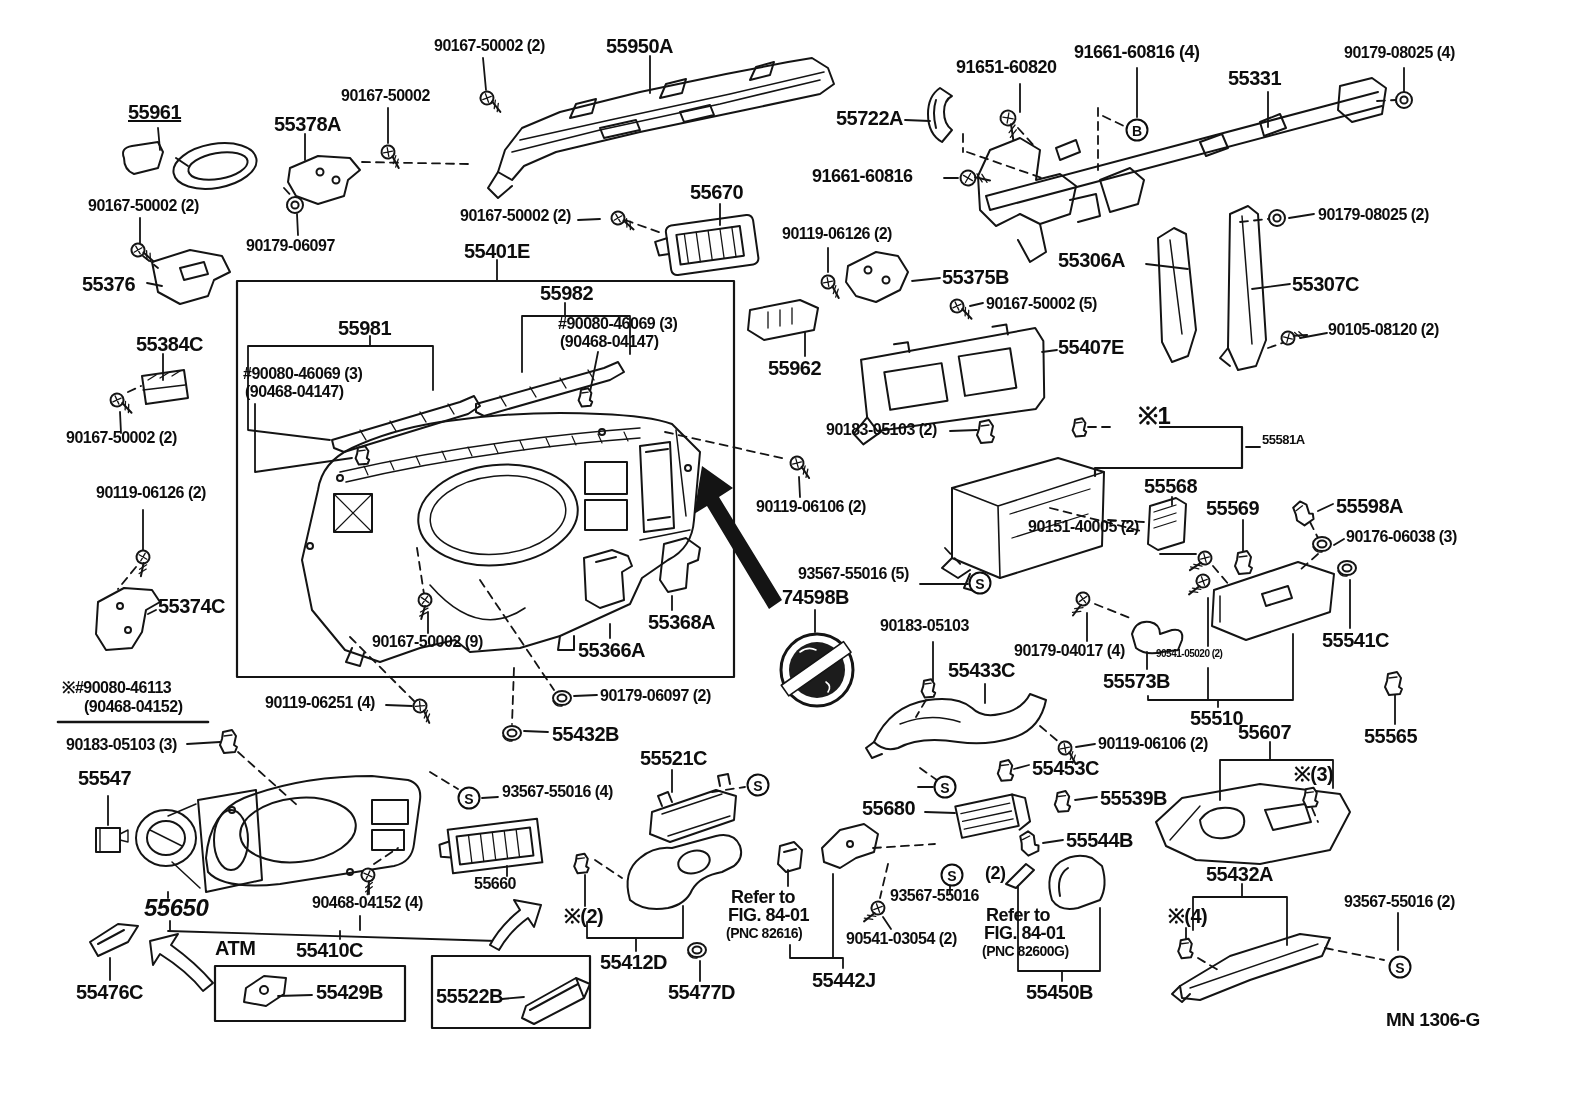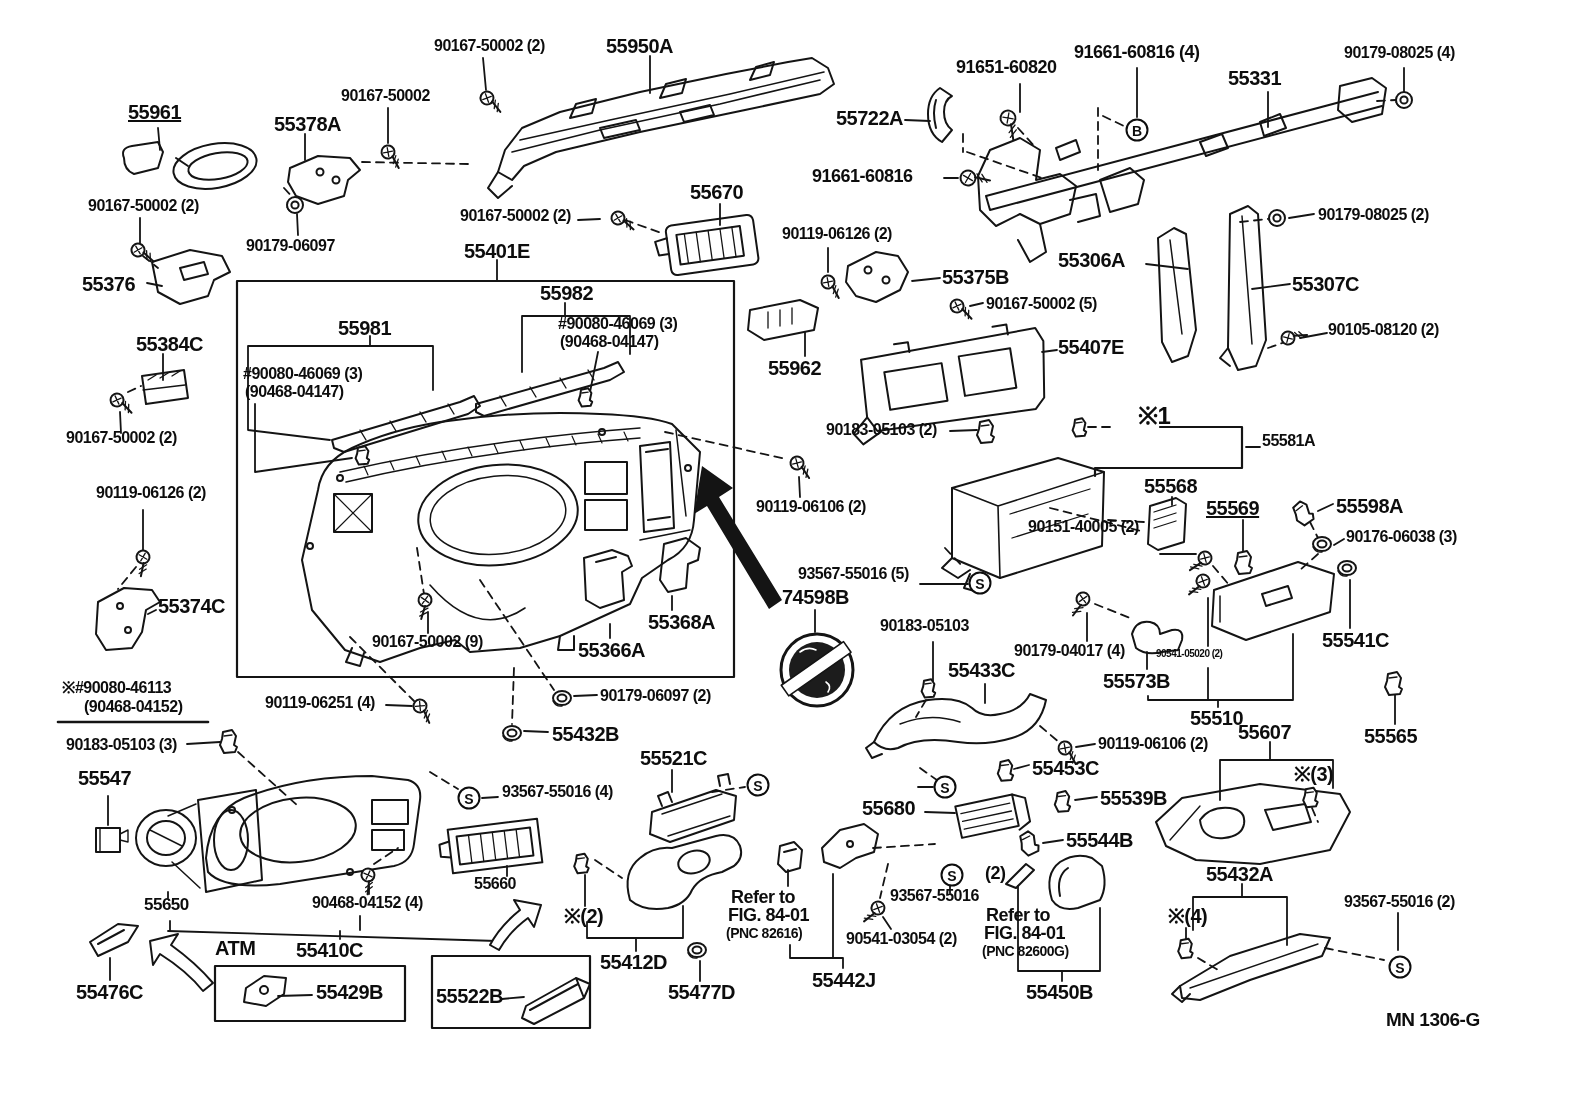--- a/index.html
+++ b/index.html
@@ -397,21 +397,21 @@
       <span class="lbl" style="left: 600px; top: 952px; font-size: 20px;">55412D</span>
       <span class="lbl" style="left: 668px; top: 982px; font-size: 20px;">55477D</span>
       <span class="lbl" style="left: 436px; top: 986px; font-size: 20px;">55522B</span>
       <span class="lbl" style="left: 731px; top: 888px; font-size: 18px;">Refer to</span>
       <span class="lbl" style="left: 728px; top: 906px; font-size: 18px;">FIG. 84-01</span>
       <span class="lbl" style="left: 726px; top: 926px; font-size: 14px;">(PNC 82616)</span>
       <span class="lbl" style="left: 62px; top: 680px; font-size: 16px;">※#90080-46113</span>
       <span class="lbl" style="left: 84px; top: 699px; font-size: 16px; text-align: center;">(90468-04152)</span>
       <span class="lbl" style="left: 66px; top: 737px; font-size: 16px;">90183-05103 (3)</span>
       <span class="lbl" style="left: 78px; top: 768px; font-size: 20px;">55547</span>
-      <span class="lbl" style="left: 144px; top: 896px; font-size: 17px;">55650</span>
+      <span class="lbl" style="left: 144px; top: 896px; font-size: 24px; font-style: italic;">55650</span>
       <span class="lbl" style="left: 312px; top: 895px; font-size: 16px;">90468-04152 (4)</span>
       <span class="lbl" style="left: 296px; top: 940px; font-size: 20px;">55410C</span>
       <span class="lbl" style="left: 215px; top: 938px; font-size: 20px;">ATM</span>
       <span class="lbl" style="left: 316px; top: 982px; font-size: 20px;">55429B</span>
       <span class="lbl" style="left: 76px; top: 982px; font-size: 20px;">55476C</span>
       <span class="lbl" style="left: 862px; top: 798px; font-size: 20px;">55680</span>
       <span class="lbl" style="left: 890px; top: 888px; font-size: 16px;">93567-55016</span>
       <span class="lbl" style="left: 846px; top: 931px; font-size: 16px;">90541-03054 (2)</span>
       <span class="lbl" style="left: 812px; top: 970px; font-size: 20px;">55442J</span>
       <span class="lbl" style="left: 985px; top: 864px; font-size: 18px;">(2)</span>
@@ -433,25 +433,25 @@
       <span class="lbl" style="left: 1364px; top: 726px; font-size: 20px;">55565</span>
       <span class="lbl" style="left: 1103px; top: 671px; font-size: 20px;">55573B</span>
       <span class="lbl" style="left: 1156px; top: 649px; font-size: 10px;">90541-05020 (2)</span>
       <span class="lbl" style="left: 1014px; top: 643px; font-size: 16px;">90179-04017 (4)</span>
       <span class="lbl" style="left: 880px; top: 618px; font-size: 16px;">90183-05103</span>
       <span class="lbl" style="left: 948px; top: 660px; font-size: 20px;">55433C</span>
       <span class="lbl" style="left: 798px; top: 566px; font-size: 16px;">93567-55016 (5)</span>
       <span class="lbl" style="left: 782px; top: 587px; font-size: 20px;">74598B</span>
       <span class="lbl" style="left: 1028px; top: 519px; font-size: 16px;">90151-40005 (2)</span>
       <span class="lbl" style="left: 1144px; top: 476px; font-size: 20px;">55568</span>
-      <span class="lbl" style="left: 1206px; top: 498px; font-size: 20px; text-decoration: underline;">55569</span>
+      <span class="lbl" style="left: 1206px; top: 498px; font-size: 20px;">55569</span>
       <span class="lbl" style="left: 1336px; top: 496px; font-size: 20px;">55598A</span>
       <span class="lbl" style="left: 1346px; top: 529px; font-size: 16px;">90176-06038 (3)</span>
       <span class="lbl" style="left: 1322px; top: 630px; font-size: 20px;">55541C</span>
-      <span class="lbl" style="left: 1262px; top: 433px; font-size: 16px;">55581A</span>
+      <span class="lbl" style="left: 1262px; top: 433px; font-size: 13px;">55581A</span>
       <span class="lbl" style="left: 1138px; top: 404px; font-size: 24px;">※1</span>
       <span class="lbl" style="left: 756px; top: 499px; font-size: 16px;">90119-06106 (2)</span>
       <span class="lbl" style="left: 768px; top: 358px; font-size: 20px;">55962</span>
       <span class="lbl" style="left: 942px; top: 267px; font-size: 20px;">55375B</span>
       <span class="lbl" style="left: 782px; top: 226px; font-size: 16px;">90119-06126 (2)</span>
       <span class="lbl" style="left: 1058px; top: 250px; font-size: 20px;">55306A</span>
       <span class="lbl" style="left: 986px; top: 296px; font-size: 16px;">90167-50002 (5)</span>
       <span class="lbl" style="left: 1058px; top: 337px; font-size: 20px;">55407E</span>
       <span class="lbl" style="left: 826px; top: 422px; font-size: 16px;">90183-05103 (2)</span>
       <span class="lbl" style="left: 836px; top: 108px; font-size: 20px;">55722A</span>

